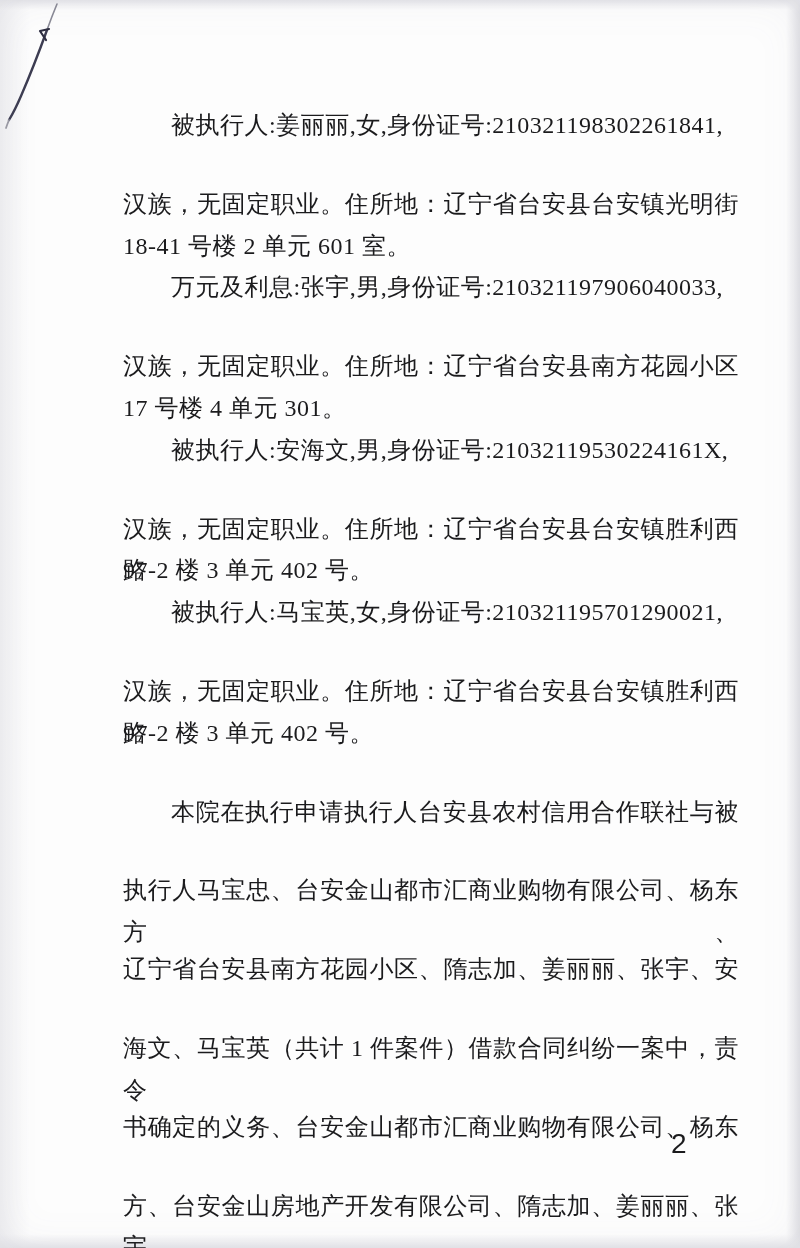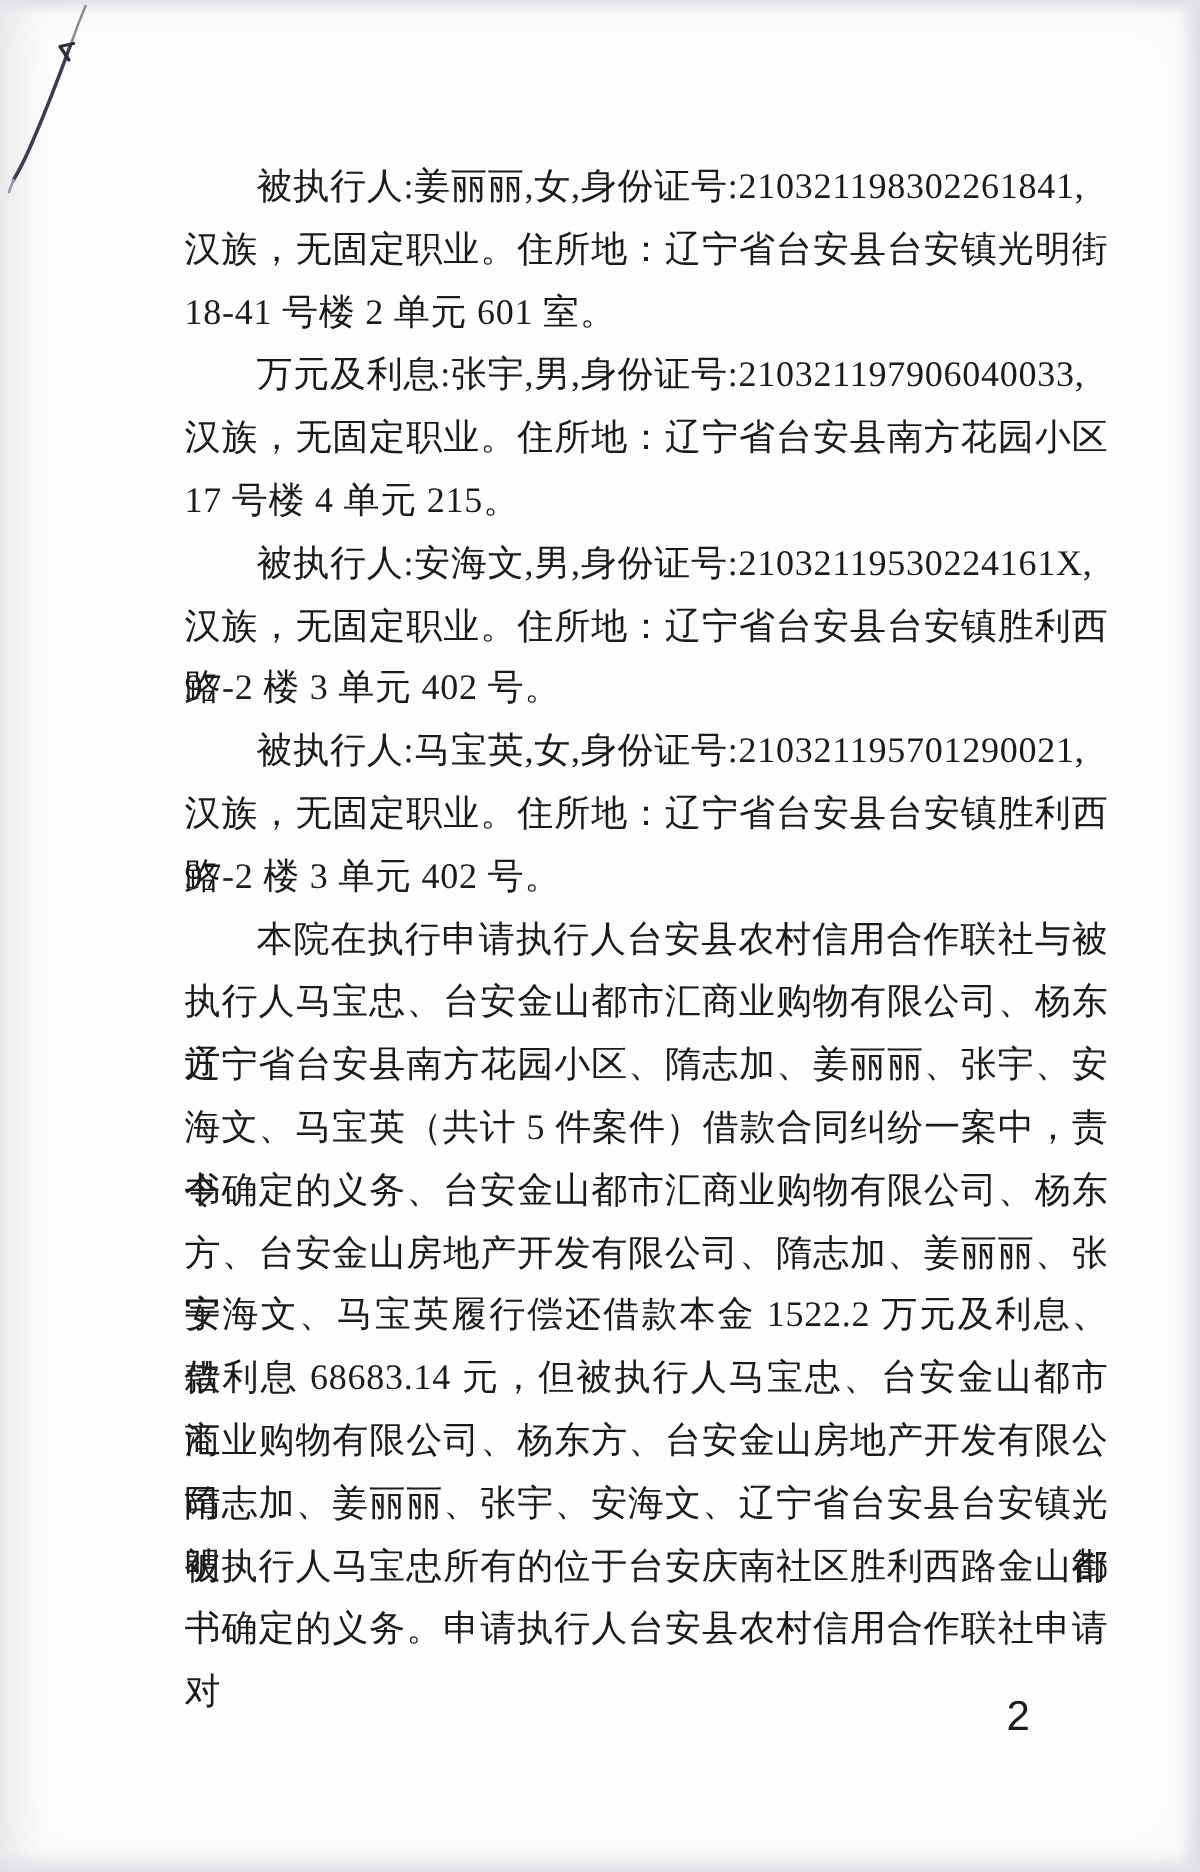--- a/index.html
+++ b/index.html
@@ -47,20 +47,21 @@
     color: #1b1b1d;
     white-space: nowrap;
     text-align: left;
     text-justify: inter-character;
     letter-spacing: 0.5px;
   }
   .line.fill {
     white-space: normal;
     text-align: justify;
     text-align-last: justify;
+    margin-top: 37px;
   }
   .line.fill-short {
     padding-right: 34px; 
   }
   .line.indent {
     text-indent: 2em;
   }
 
   .page-number {
     position: absolute;
@@ -95,31 +96,31 @@
     <path d="M9 120 Q7 125 6 128" fill="none" stroke="#9a9aa4" stroke-width="1.8" stroke-linecap="round"></path>
     <path d="M49 29 L40 31 L46 40" fill="none" stroke="#2e2e40" stroke-width="2.2" stroke-linecap="round" stroke-linejoin="round"></path>
   </svg>
 
   <div class="text-block">
     <div class="line indent fill-short">被执行人:姜丽丽,女,身份证号:210321198302261841,</div>
     <div class="line fill">汉族，无固定职业。住所地：辽宁省台安县台安镇光明街</div>
     <div class="line">18-41 号楼 2 单元 601 室。</div>
     <div class="line indent fill-short">万元及利息:张宇,男,身份证号:210321197906040033,</div>
     <div class="line fill">汉族，无固定职业。住所地：辽宁省台安县南方花园小区</div>
-    <div class="line">17 号楼 4 单元 215。</div>
+    <div class="line">17 号楼 4 单元 301。</div>
     <div class="line indent fill-short">被执行人:安海文,男,身份证号:21032119530224161X,</div>
     <div class="line fill">汉族，无固定职业。住所地：辽宁省台安县台安镇胜利西路</div>
     <div class="line">97-2 楼 3 单元 402 号。</div>
     <div class="line indent fill-short">被执行人:马宝英,女,身份证号:210321195701290021,</div>
     <div class="line fill">汉族，无固定职业。住所地：辽宁省台安县台安镇胜利西路</div>
     <div class="line">97-2 楼 3 单元 402 号。</div>
     <div class="line indent fill">本院在执行申请执行人台安县农村信用合作联社与被</div>
     <div class="line fill">执行人马宝忠、台安金山都市汇商业购物有限公司、杨东方、</div>
     <div class="line fill">辽宁省台安县南方花园小区、隋志加、姜丽丽、张宇、安</div>
-    <div class="line fill">海文、马宝英（共计 5 件案件）借款合同纠纷一案中，责令</div>
+    <div class="line fill">海文、马宝英（共计 1 件案件）借款合同纠纷一案中，责令</div>
     <div class="line fill">书确定的义务、台安金山都市汇商业购物有限公司、杨东</div>
     <div class="line fill">方、台安金山房地产开发有限公司、隋志加、姜丽丽、张宇、</div>
     <div class="line fill">安海文、马宝英履行偿还借款本金 1522.2 万元及利息、借</div>
     <div class="line fill">款利息 68683.14 元，但被执行人马宝忠、台安金山都市汇</div>
     <div class="line fill">商业购物有限公司、杨东方、台安金山房地产开发有限公司、</div>
     <div class="line fill">隋志加、姜丽丽、张宇、安海文、辽宁省台安县台安镇光明街</div>
     <div class="line fill">被执行人马宝忠所有的位于台安庆南社区胜利西路金山都</div>
     <div class="line fill">书确定的义务。申请执行人台安县农村信用合作联社申请对</div>
   </div>
 

